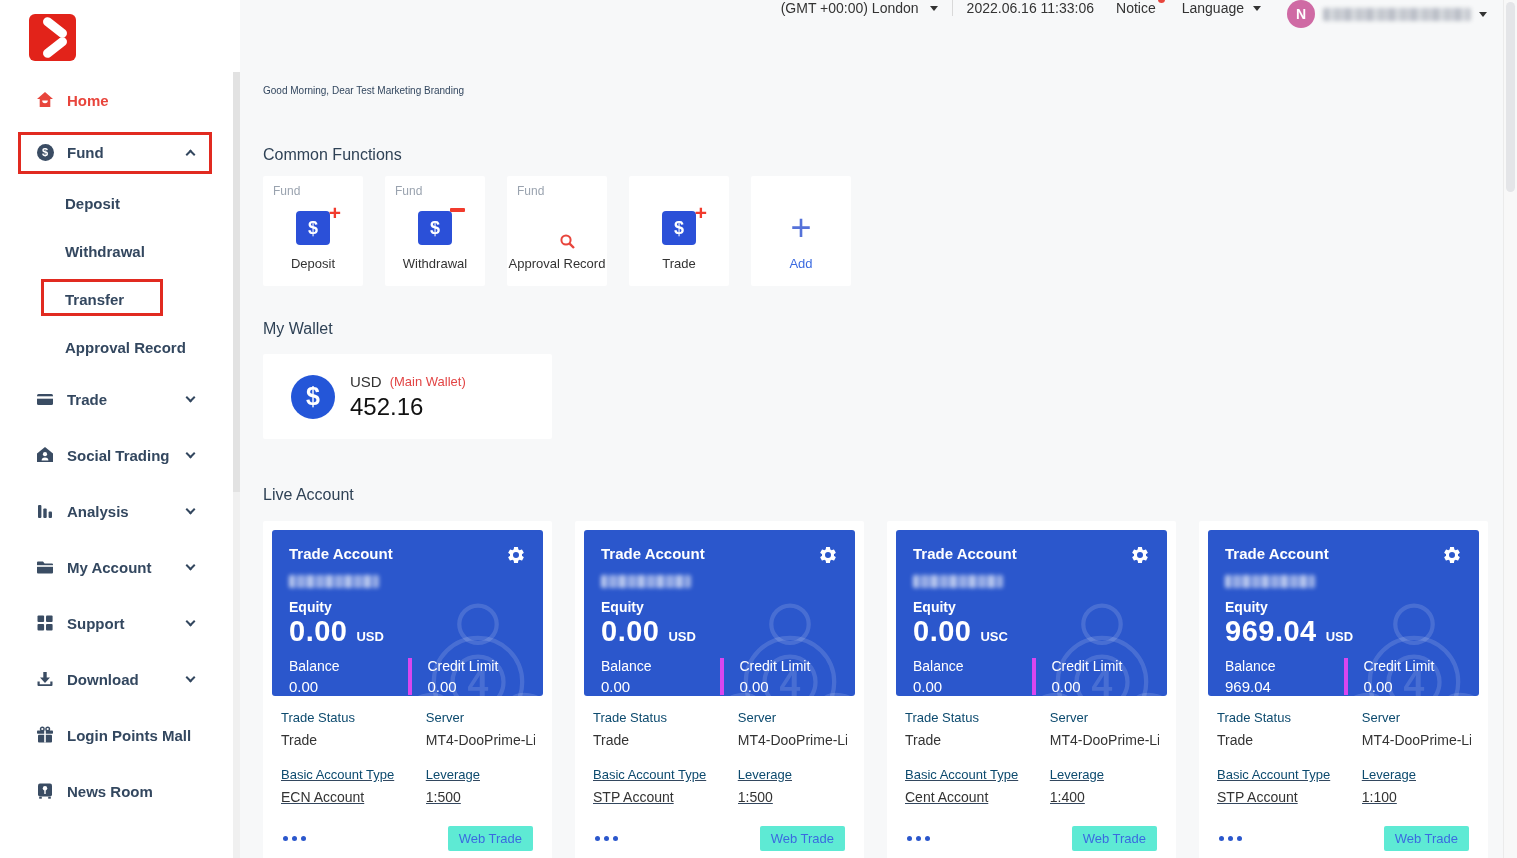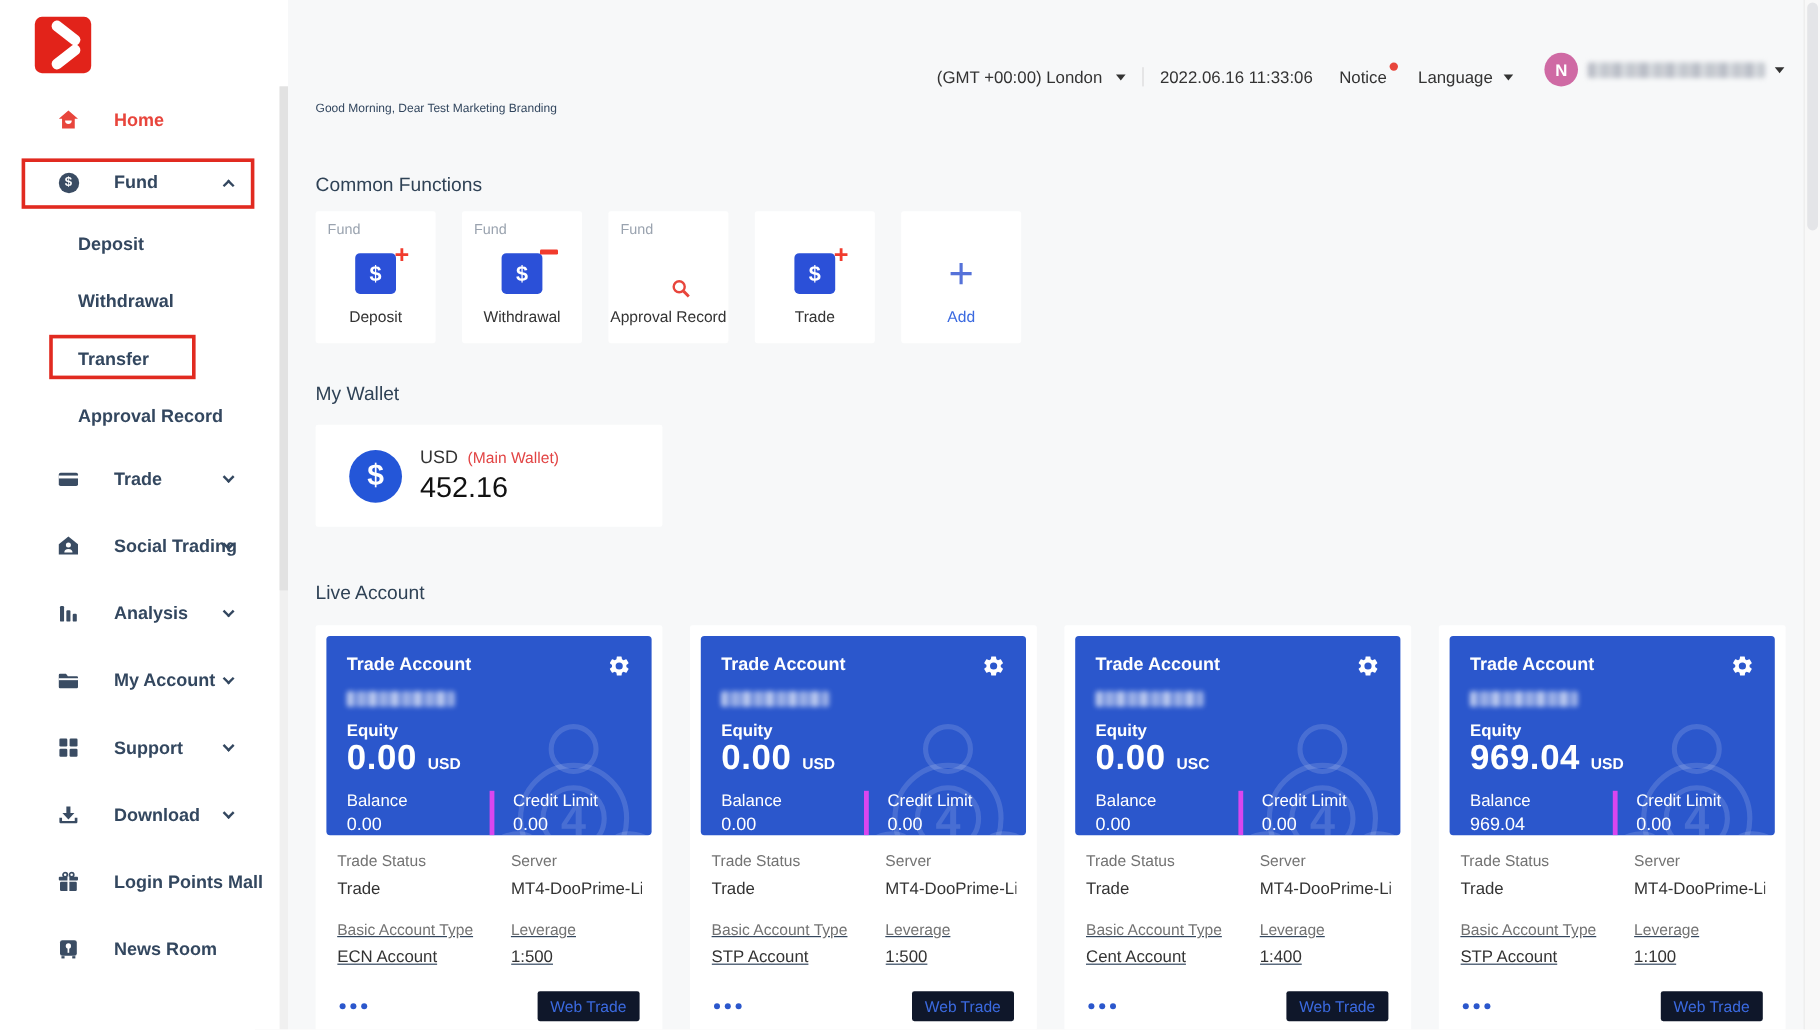--- a/index.html
+++ b/index.html
@@ -9,39 +9,39 @@
 
   
   .sidebar { width:240px; background:#fff; flex-shrink:0; position:relative; }
   .sb-scrollbar { position:absolute; right:0; top:72px; bottom:0; width:7px; background:#f0f0f0; }
   .sb-thumb { position:absolute; top:0; left:0; width:7px; height:420px; background:#e2e2e2; }
   .logo { margin:14px 0 0 29px; width:47px; height:47px; background:#e2231a; border-radius:6px; position:relative; overflow:hidden; }
   .logo .bar1, .logo .bar2 { position:absolute; width:28px; height:9px; background:#fff; border-radius:5px; left:12px; }
   .logo .bar1 { top:9px;  transform:rotate(38deg); }
   .logo .bar2 { top:29px; transform:rotate(-38deg); }
   .nav { margin-top:14px; }
-  .nav-item { display:flex; align-items:center; padding-left:48px; position:relative;
-              font-weight:700; font-size:15px; color:#33475f; cursor:pointer;gap:16px; }
+  .nav-item { display:flex; align-items:center; padding-left:36px; position:relative;
+              font-weight:700; font-size:15px; color:#33475f; cursor:pointer; }
   .h50{height:50px} .h54{height:54px} .h56{height:56px}
   .nav-item.active { color:#e8453c; }
   .nav-item .icon { width:18px; height:18px; margin-right:13px; display:flex; align-items:center; justify-content:center; }
   .chev { position:absolute; right:46px; width:7px; height:7px; border-right:2px solid #33475f; border-bottom:2px solid #33475f; }
   .chev.down { transform:rotate(45deg); margin-top:-4px; }
   .chev.up   { transform:rotate(-135deg); margin-top:4px; }
   .sub-item { height:48px; display:flex; align-items:center; padding-left:65px;
               font-weight:700; font-size:15px; color:#33475f; cursor:pointer; }
   .dollar-circle { width:17px; height:17px; border-radius:50%; background:#3a4c63; color:#fff;
                    font-size:11px; font-weight:700; display:flex; align-items:center; justify-content:center; }
   .anno { position:absolute; border:3px solid #e12a20; z-index:30; pointer-events:none; }
   #anno-fund { left:18px; top:132px; width:194px; height:42px; }
   #anno-transfer { left:41px; top:279px; width:122px; height:37px; }
 
   
   .main { flex:1; position:relative; }
-  .topbar { height:72px; display:flex; align-items:flex-end; justify-content:flex-end;
+  .topbar { height:72px; display:flex; align-items:flex-start; justify-content:flex-end;
             padding-right:30px; font-size:14px; color:#333; }
   .tz { display:flex; align-items:center; gap:11px; cursor:pointer; }
   .caret { width:0; height:0; border-left:4px solid transparent; border-right:4px solid transparent; border-top:5px solid #333; }
   .tb-divider { width:1px; height:16px; background:#d9d9d9; margin:0 14px; }
   .notice { margin-left:22px; position:relative; cursor:pointer; }
   .notice-dot { position:absolute; top:-4px; right:-9px; width:7px; height:7px; border-radius:50%; background:#e8453c; }
   .language { margin-left:26px; display:flex; align-items:center; gap:9px; cursor:pointer; }
   .user { margin-left:26px; display:flex; align-items:center; gap:8px; cursor:pointer; }
   .avatar { width:28px; height:28px; border-radius:50%; background:#cf6aa4; color:#fff; font-size:14px;
             font-weight:700; display:flex; align-items:center; justify-content:center; }
@@ -96,26 +96,26 @@
   .eq-cur { font-size:13px; font-weight:700; }
   .bc-row { display:flex; margin-top:10px; position:relative; z-index:2; }
   .bc-cell { width:50%; }
   .bc-cell.right { padding-left:16px; border-left:4px solid #d946ef; }
   .bc-label { font-size:14px; font-weight:400; }
   .bc-val { font-size:15px; margin-top:4px; }
   .watermark { position:absolute; right:-20px; top:50px; z-index:1; }
   .acct-details { padding:14px 8px 0 9px; }
   .d-grid { display:grid; grid-template-columns:57% 43%; }
   .d-grid.second { margin-top:19px;text-decoration:underline; }
-  .d-label { font-size:13px; color:#737373; }
+  .d-label { font-size:13px; color:#0c4a6e; }
   .d-val { font-size:14px; color:#333; margin-top:7px; white-space:nowrap; overflow:hidden; }
   .acct-footer { display:flex; justify-content:space-between; align-items:center; margin-top:21px; padding:0 2px; }
   .dots { display:flex; gap:4px; cursor:pointer; }
   .dots span { width:5px; height:5px; border-radius:50%; background:#2b57cc; }
-  .webtrade-btn { background:#0f172a; color:#3b6ae0; font-size:13px; padding:5px 11px; border-radius:2px;
+  .webtrade-btn { background:#5eead4; color:#3b6ae0; font-size:13px; padding:5px 11px; border-radius:2px;
                   border:none; cursor:pointer; font-family:inherit; }
 
   .page-scrollbar { position:absolute; right:0; top:0; width:14px; height:858px; background:#f8f8f8;
                     border-left:1px solid #ebebeb; z-index:40; }
   .page-thumb { position:absolute; top:2px; left:2px; width:9px; height:190px; background:#e4e5e8; border-radius:5px; }
 </style>
 </head>
 <body>
 
 <div class="app">

